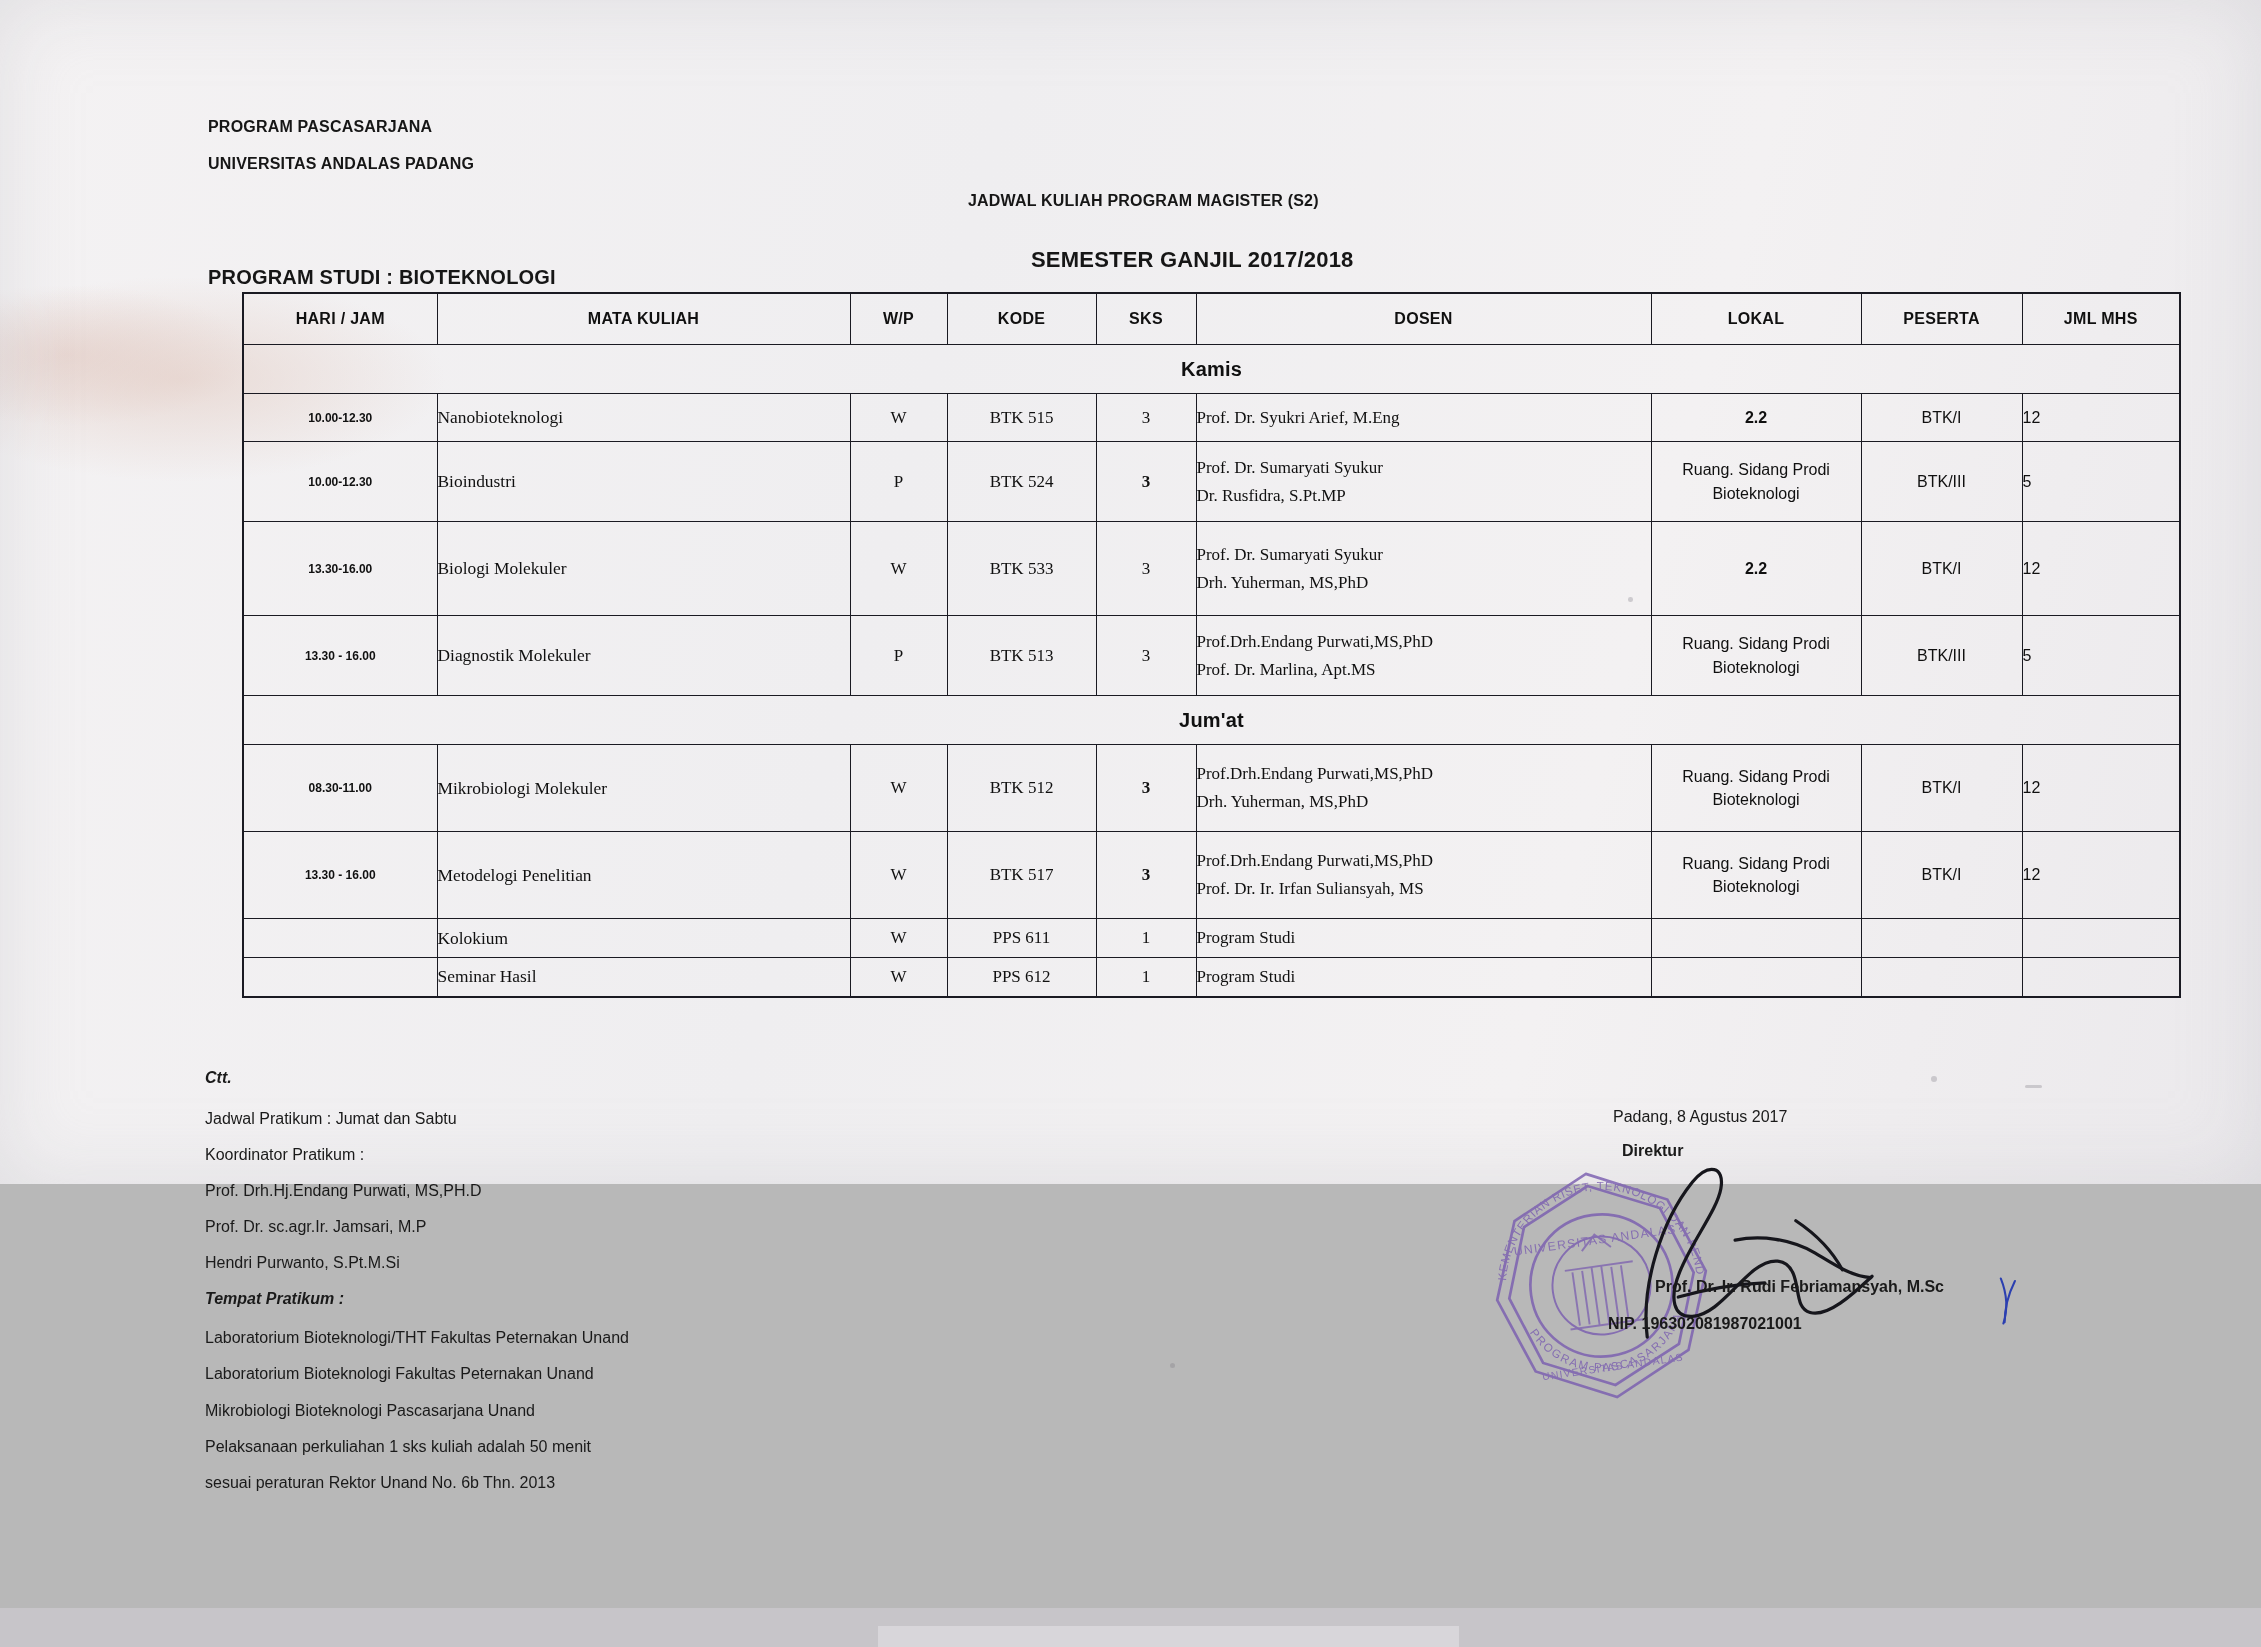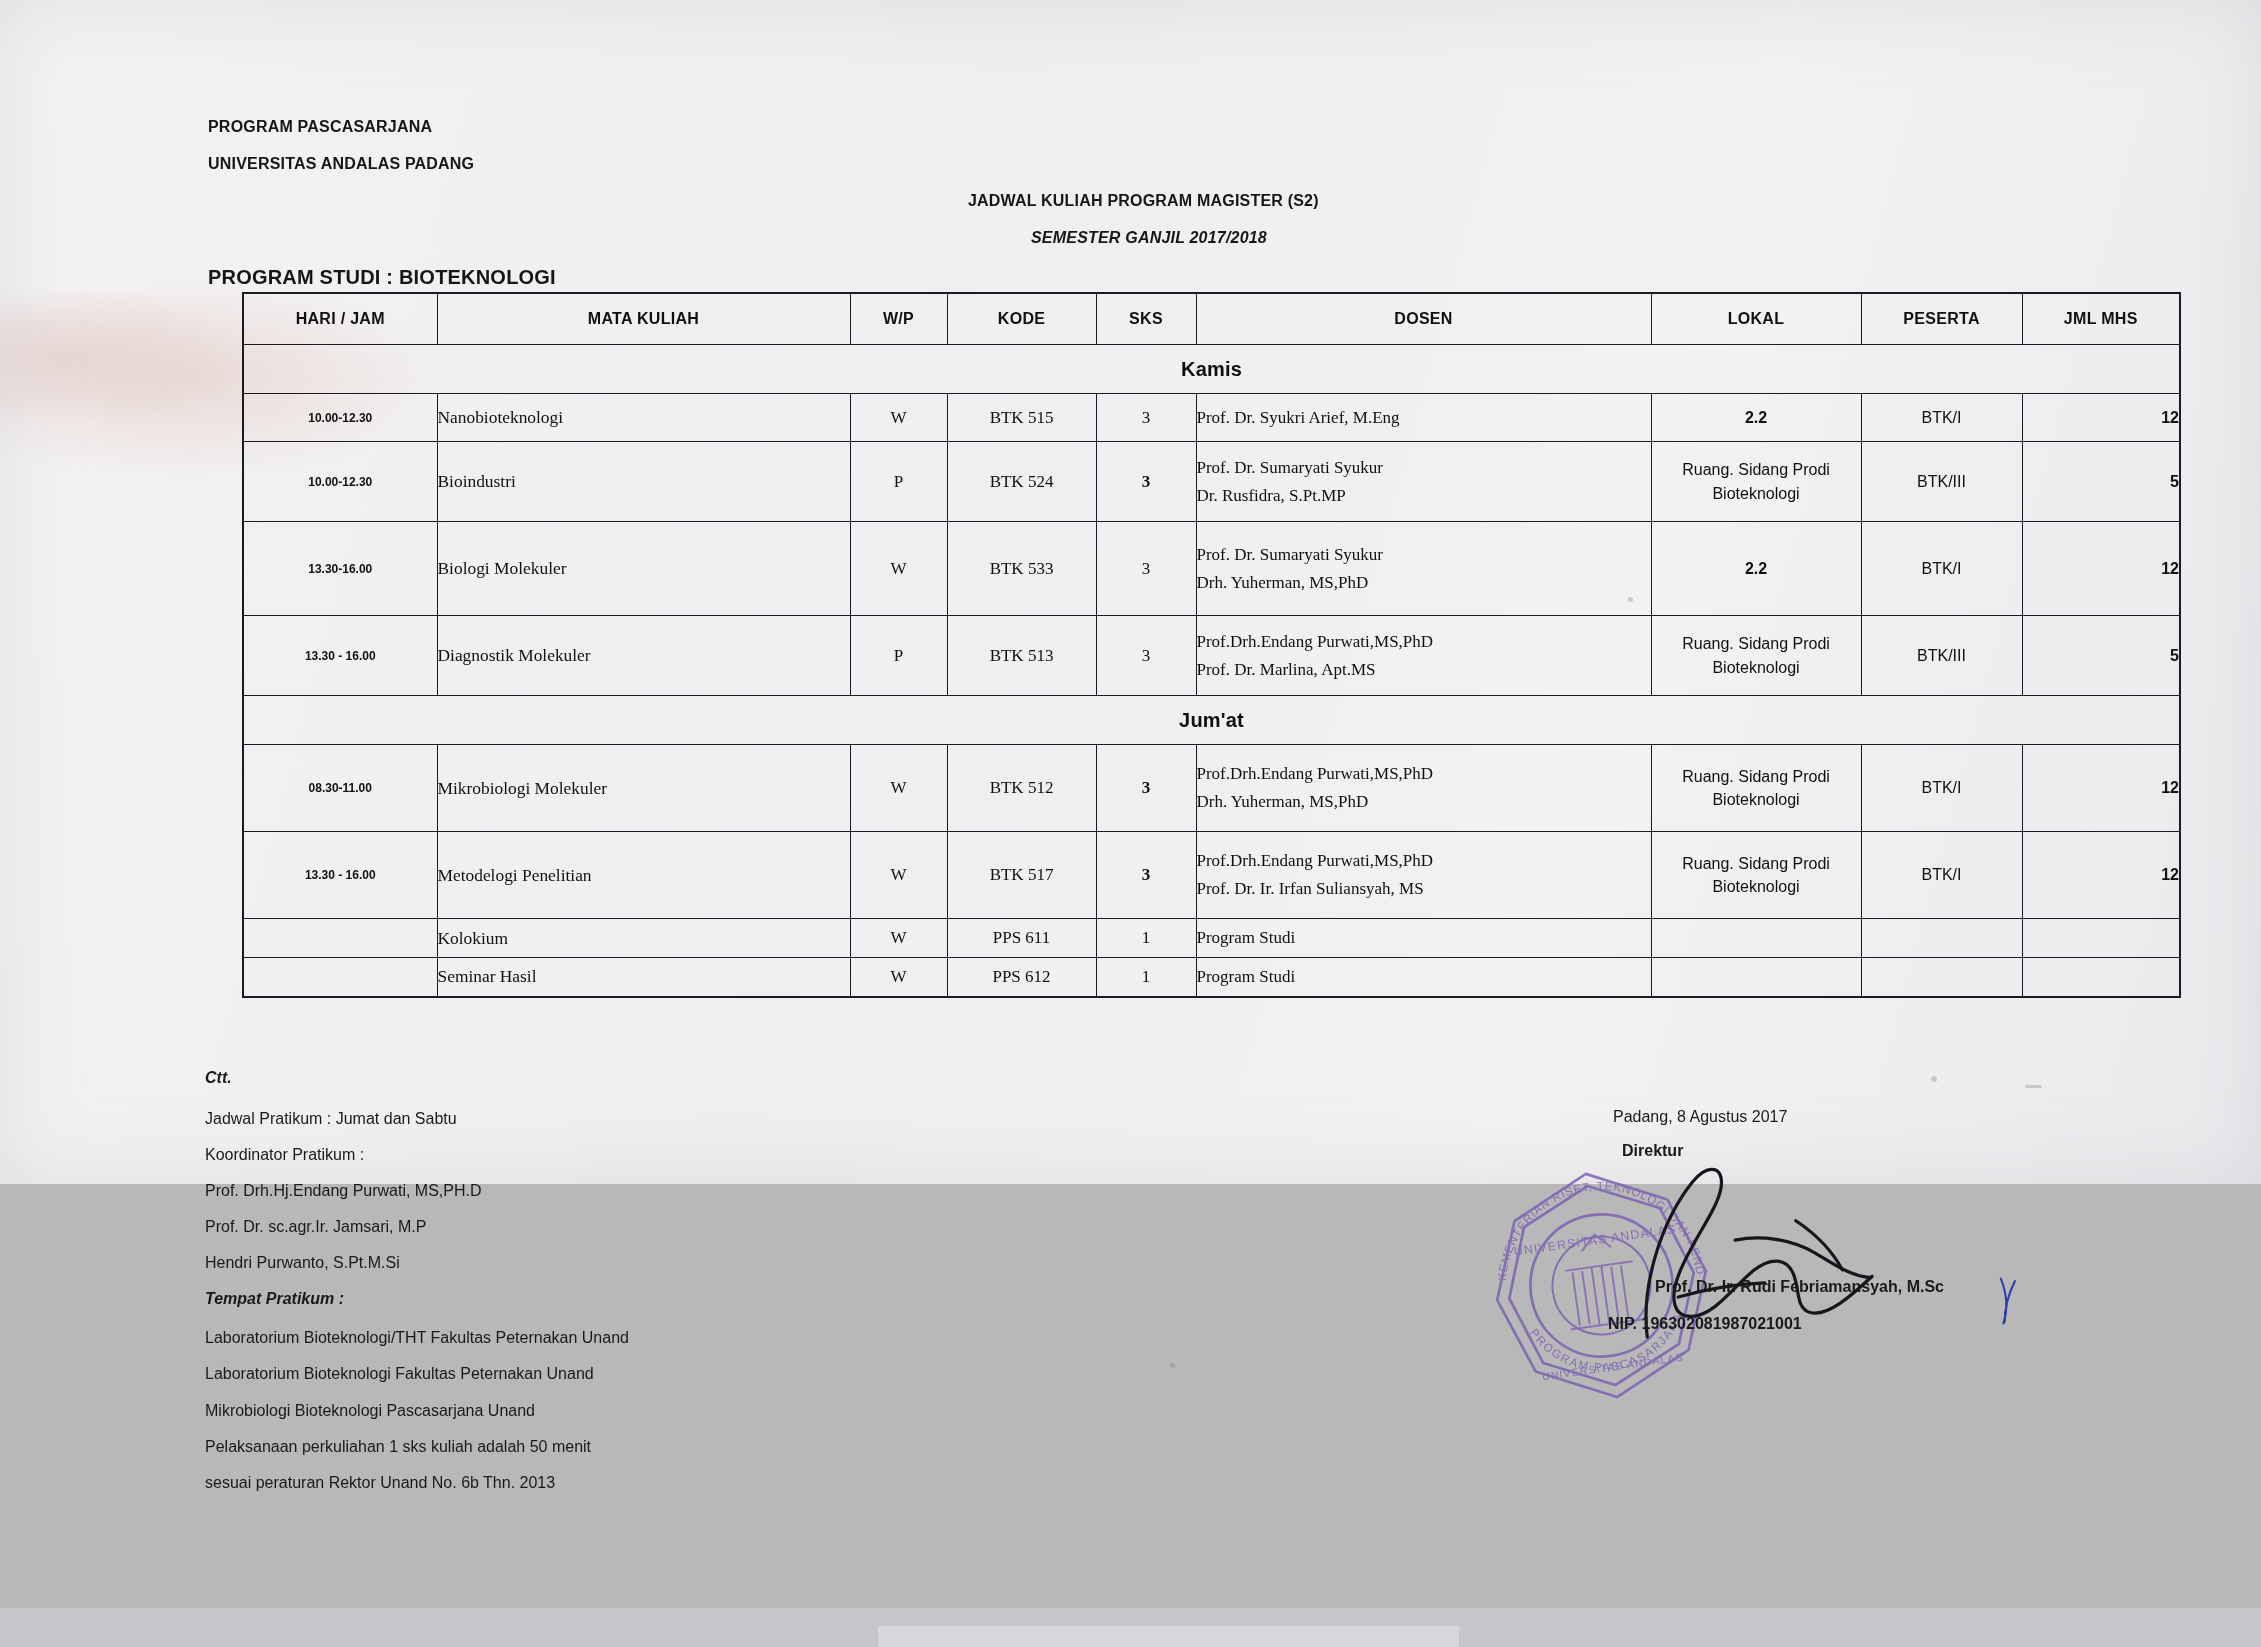--- a/index.html
+++ b/index.html
@@ -43,21 +43,21 @@
 
   .hdr {
     position: absolute;
     font-weight: bold;
     color: #161616;
     letter-spacing: 0.2px;
   }
   #hdr-prog   { left: 208px; top: 118px; font-size: 16px; }
   #hdr-univ   { left: 208px; top: 155px; font-size: 16px; }
   #hdr-title1 { left: 968px; top: 192px; font-size: 16px; }
-  #hdr-title2 { left: 1031px; top: 229px; font-size: 16px; font-style: italic; }
+  #hdr-title2 { left: 1031px; top: 247px; font-size: 22px; }
   #hdr-prodi  { left: 208px; top: 266px; font-size: 20px; }
 
   
   .tbl-wrap {
     position: absolute;
     left: 202px;
     top: 292px;
     width: 1938px;
   }
   table.sched {
@@ -121,22 +121,22 @@
     font-weight: normal;
     line-height: 1.45;
   }
   td.c-room.plain { font-weight: bold; }
   td.c-part {
     font-size: 16px;
     text-align: center;
   }
   td.c-num {
     font-size: 16px;
-    text-align: right;
-    font-weight: bold;
+    text-align: left;
+    font-weight: normal;
   }
   .lect-line { display: block; }
 
   
   .note {
     position: absolute;
     left: 205px;
     font-size: 16px;
     color: #1a1a1a;
   }

